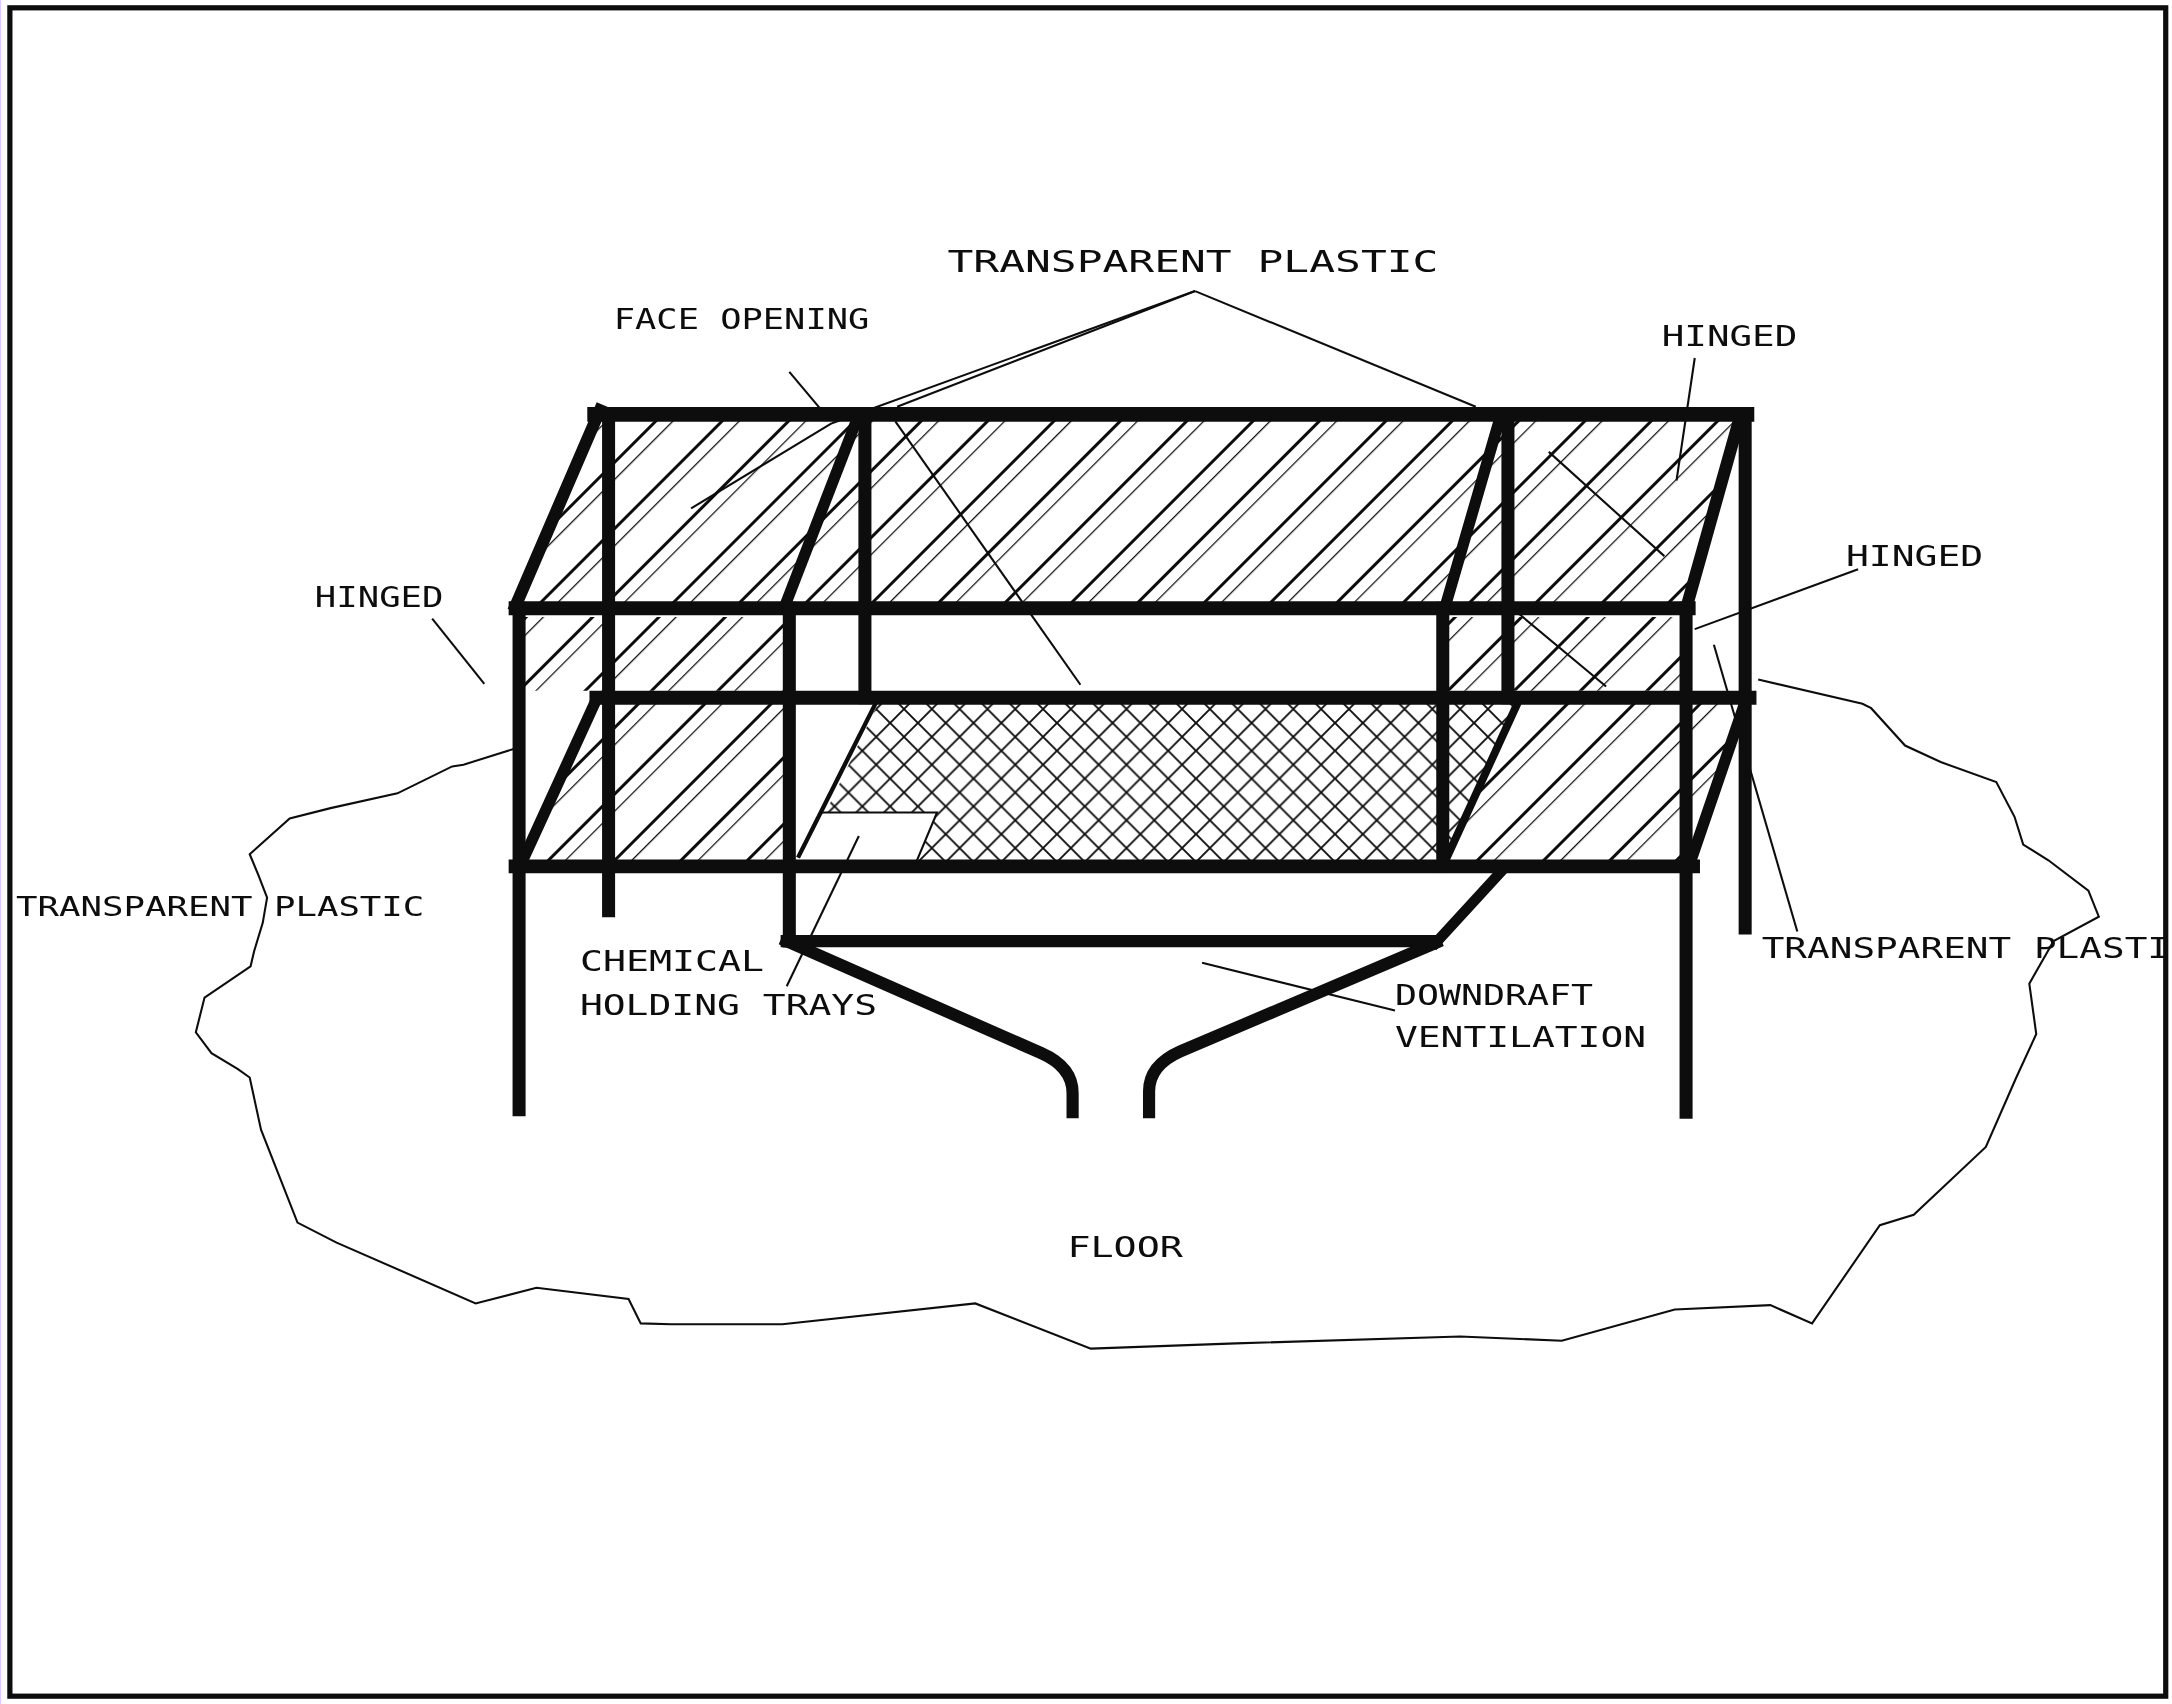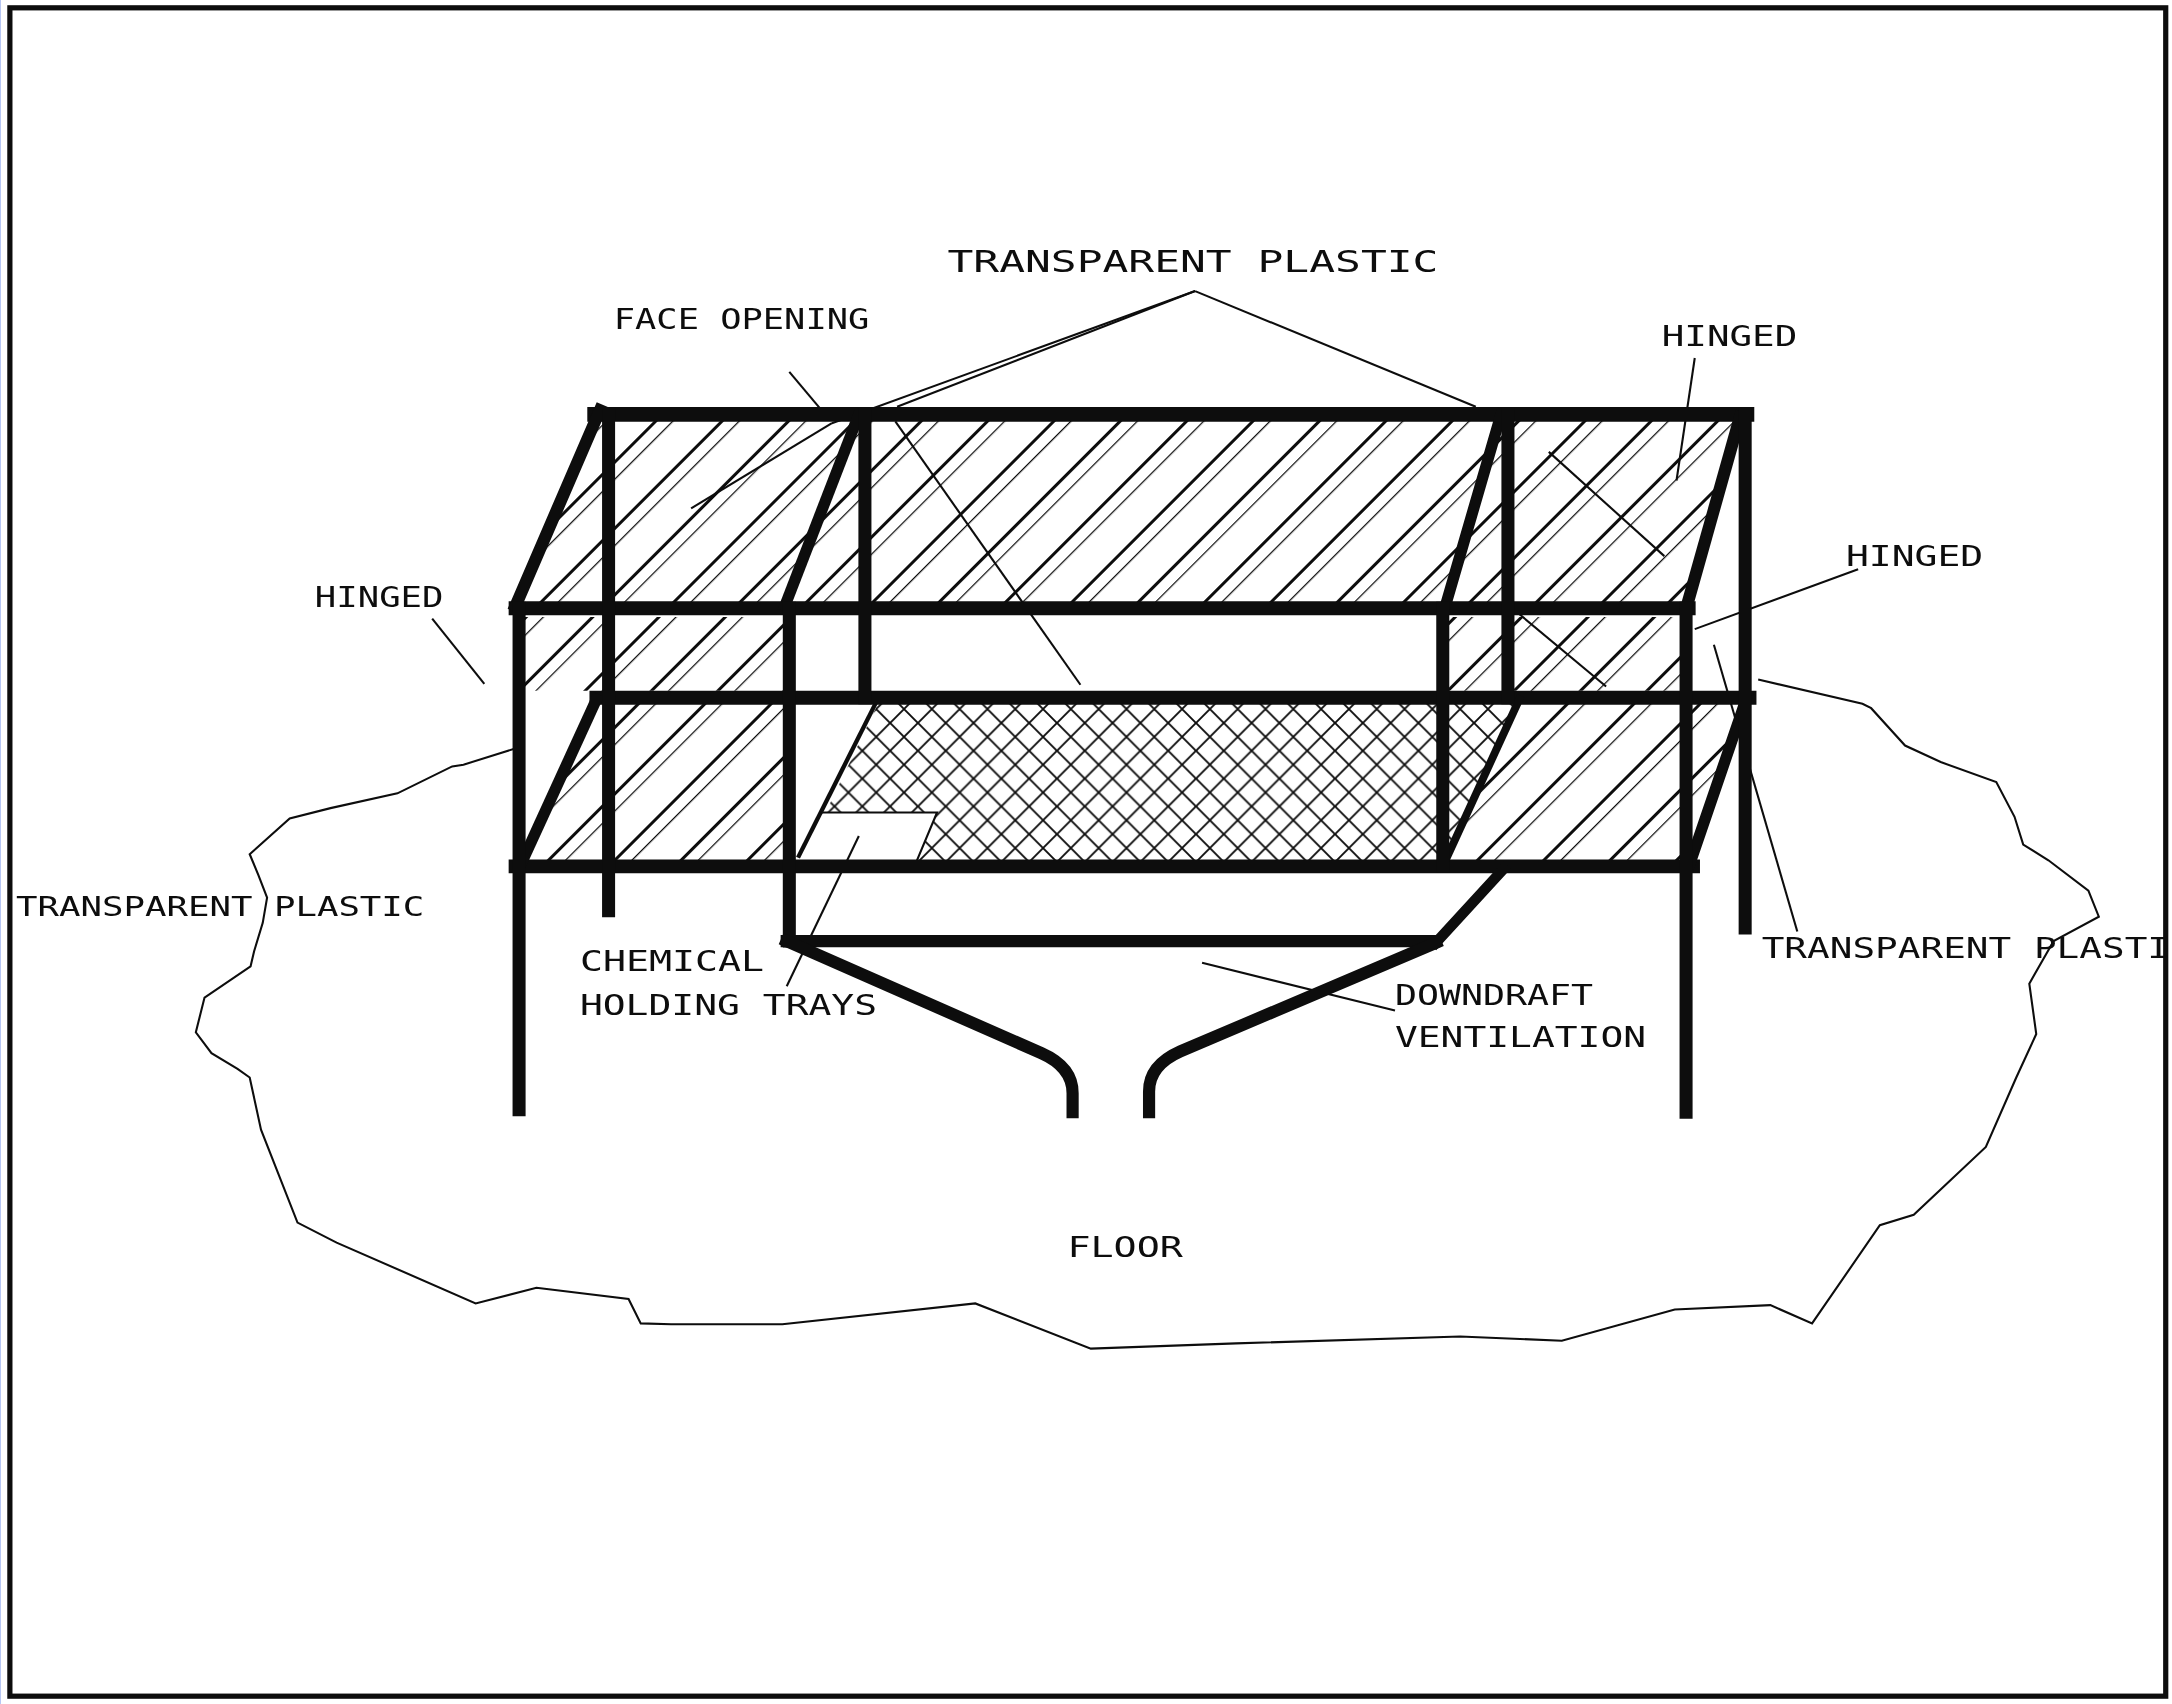--- a/index.html
+++ b/index.html
@@ -1,16 +1,16 @@
 <!DOCTYPE html>
 <html style="font-size:14px"><head>
 <meta charset="utf-8">
 <style>
   html,body{margin:0;padding:0;background:#ffffff;}
-  #stage{position:relative;width:2173px;height:1704px;background:#1d4ed8;overflow:hidden;}
+  #stage{position:relative;width:2173px;height:1704px;background:#8b5cf6;overflow:hidden;}
   svg{display:block;}
   text{font-family:"DejaVu Sans Mono","Liberation Mono",monospace;fill:#0d0d0d;}
 </style>
 </head>
 <body>
 
 <div id="stage">
 <svg width="2173" height="1704" viewBox="0 0 2500 1961">
   <defs>
 

